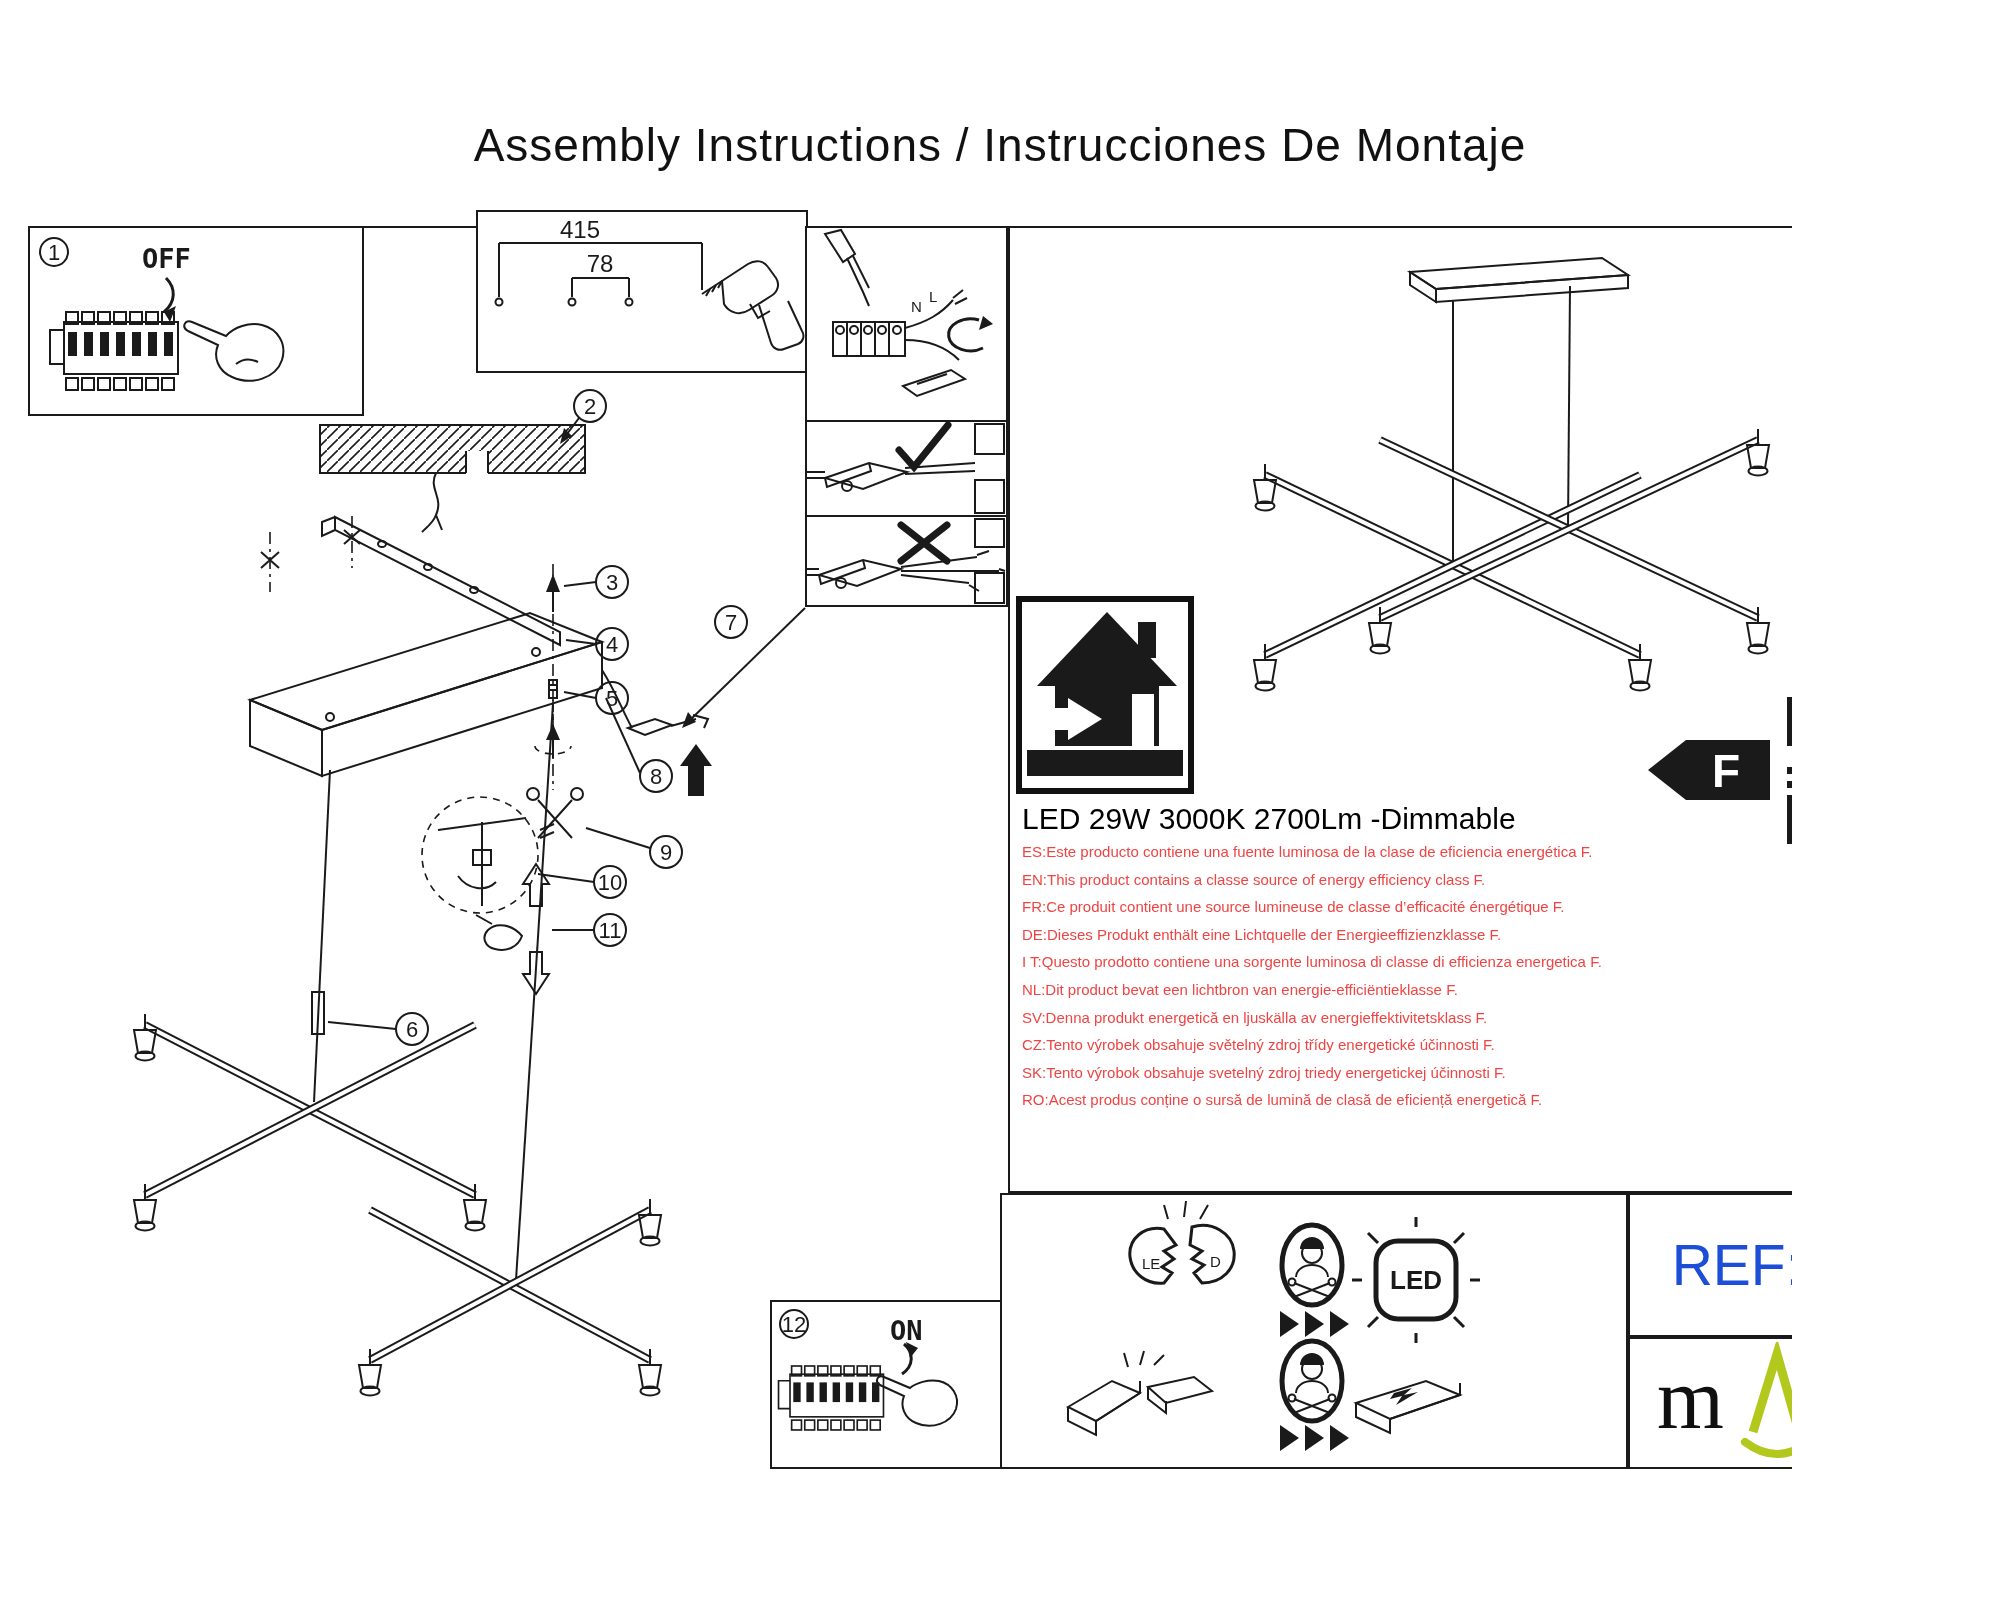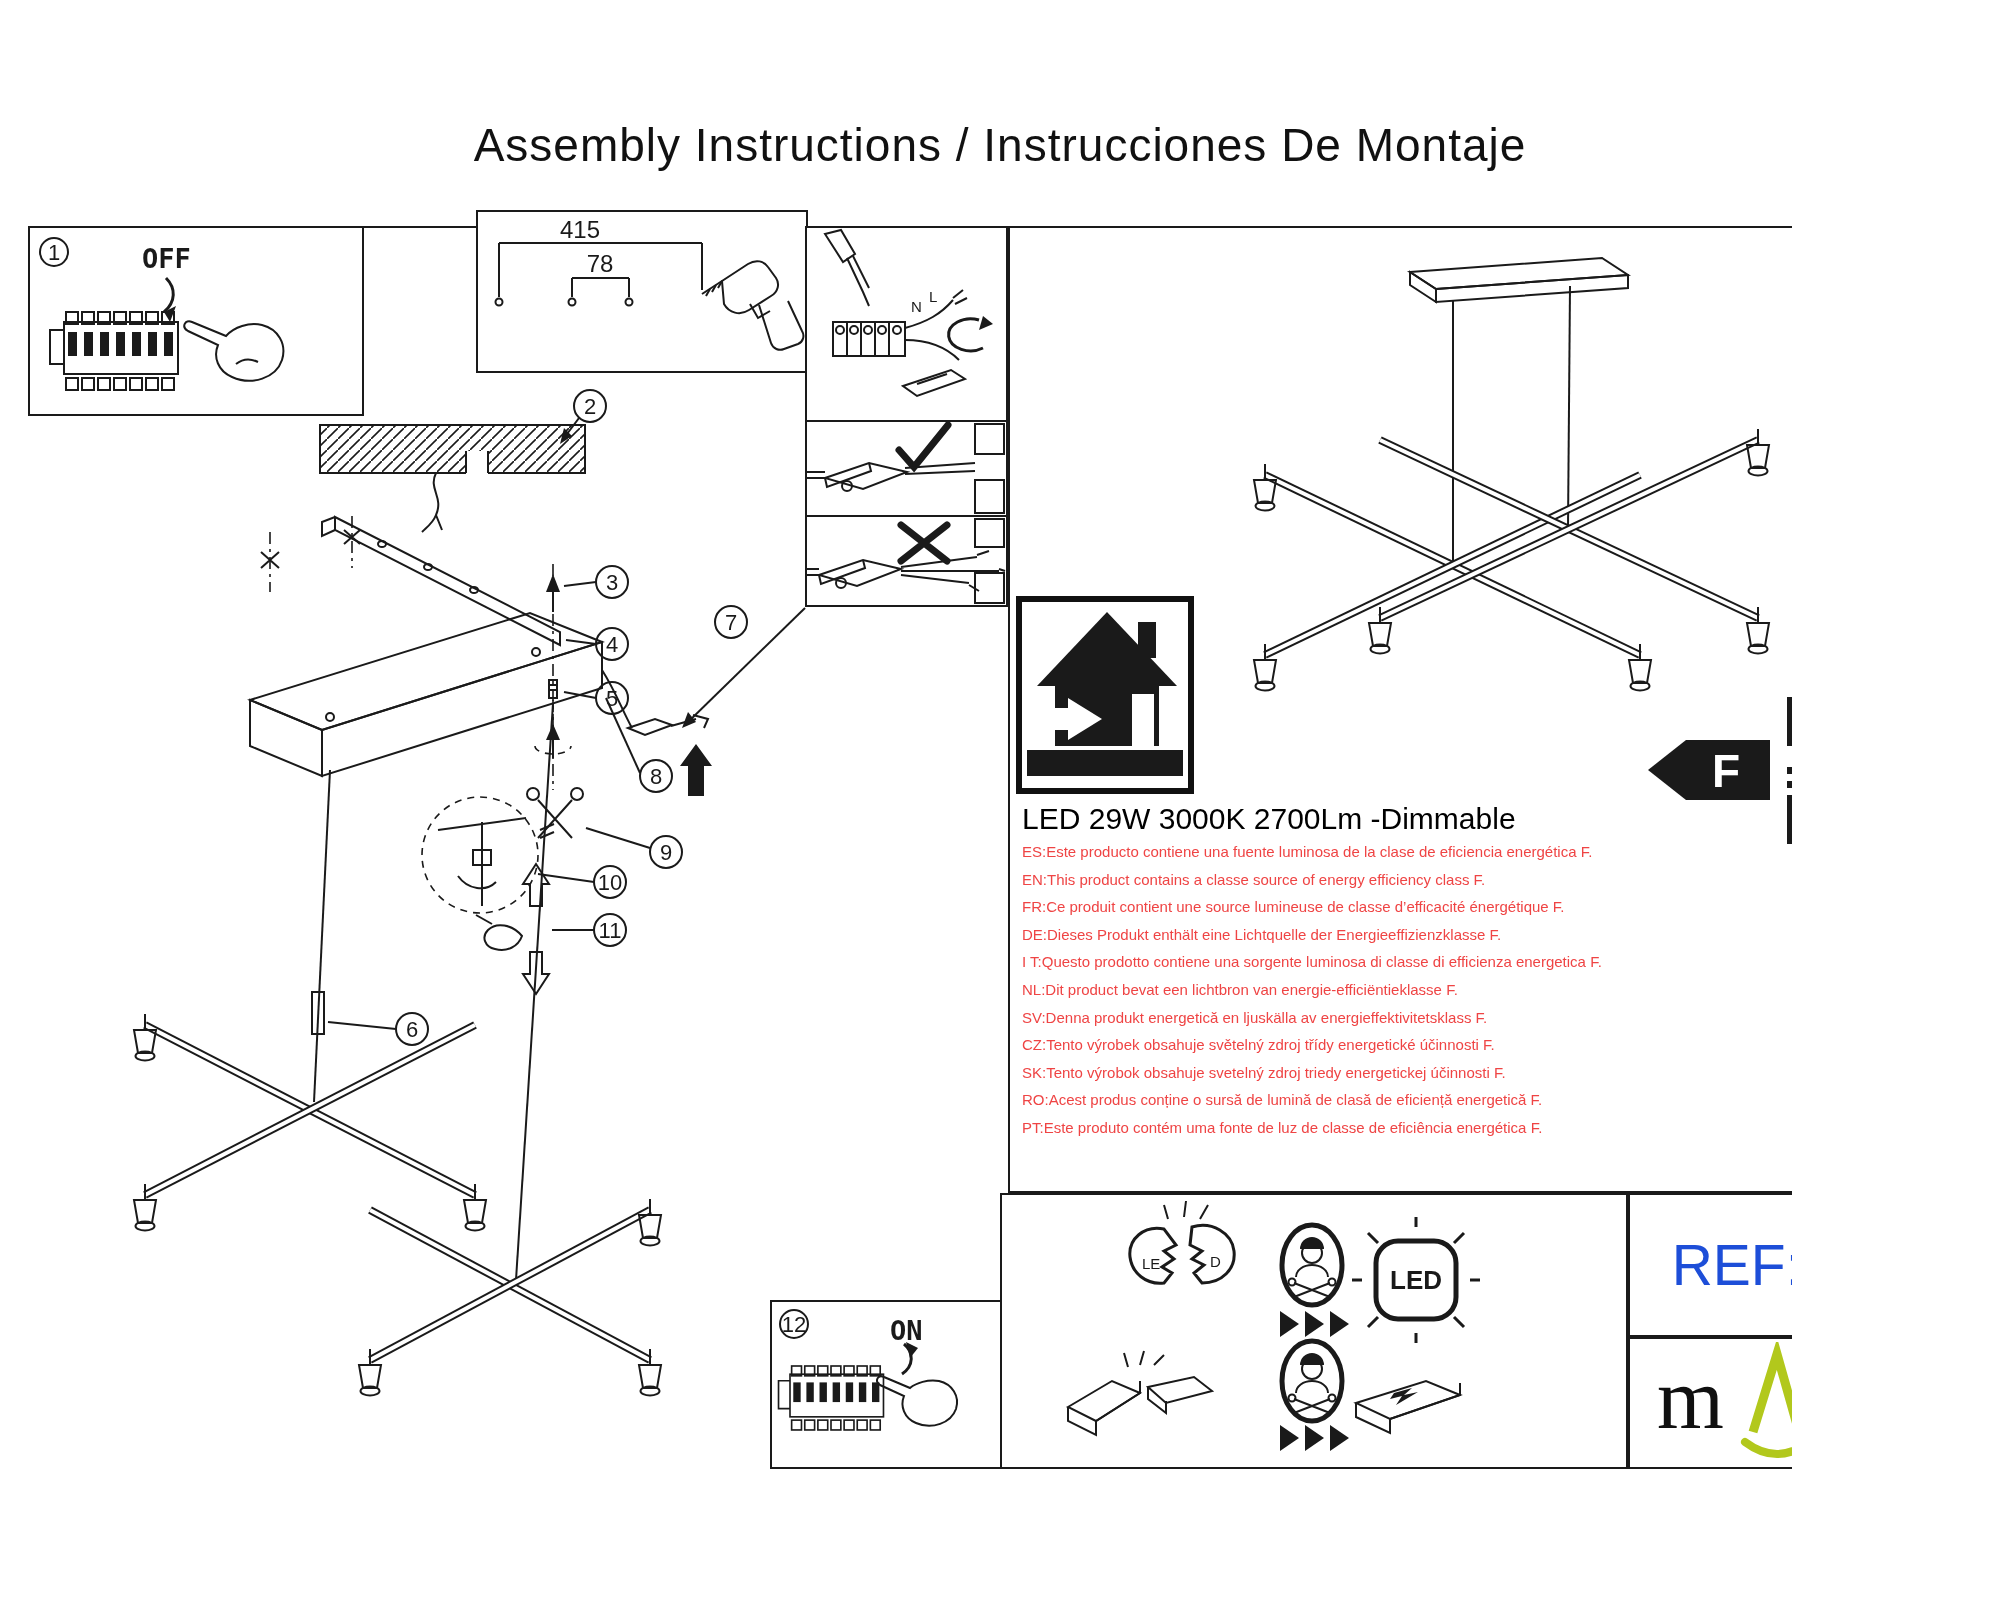--- a/index.html
+++ b/index.html
@@ -476,21 +476,20 @@
     <div class="lang">ES:Este producto contiene una fuente luminosa de la clase de eficiencia energética F.</div>
     <div class="lang">EN:This product contains a classe source of energy efficiency class F.</div>
     <div class="lang">FR:Ce produit contient une source lumineuse de classe d’efficacité énergétique F.</div>
     <div class="lang">DE:Dieses Produkt enthält eine Lichtquelle der Energieeffizienzklasse F.</div>
     <div class="lang">I T:Questo prodotto contiene una sorgente luminosa di classe di efficienza energetica F.</div>
     <div class="lang">NL:Dit product bevat een lichtbron van energie-efficiëntieklasse F.</div>
     <div class="lang">SV:Denna produkt energetică en ljuskälla av energieffektivitetsklass F.</div>
     <div class="lang">CZ:Tento výrobek obsahuje světelný zdroj třídy energetické účinnosti F.</div>
     <div class="lang">SK:Tento výrobok obsahuje svetelný zdroj triedy energetickej účinnosti F.</div>
     <div class="lang">RO:Acest produs conține o sursă de lumină de clasă de eficiență energetică F.</div>
-    <div class="lang">PT:Este produto contém uma fonte de luz de classe de eficiência energética F.</div>
   </div>
 
   <div class="panel" style="left:770px;top:1300px;width:232px;height:169px;">
     <svg width="228" height="165" viewBox="0 0 228 165">
       <circle cx="22" cy="22" r="14" class="ln"></circle>
       <text x="22" y="30" text-anchor="middle" class="num">12</text>
       <text x="118" y="38" class="switchlab">ON</text>
       <path d="M130,72 c12,-8 12,-22 2,-30" class="ln3"></path>
       <polygon class="fill" points="134,40 146,46 138,56"></polygon>
       <g transform="translate(18,64) scale(0.82)">

